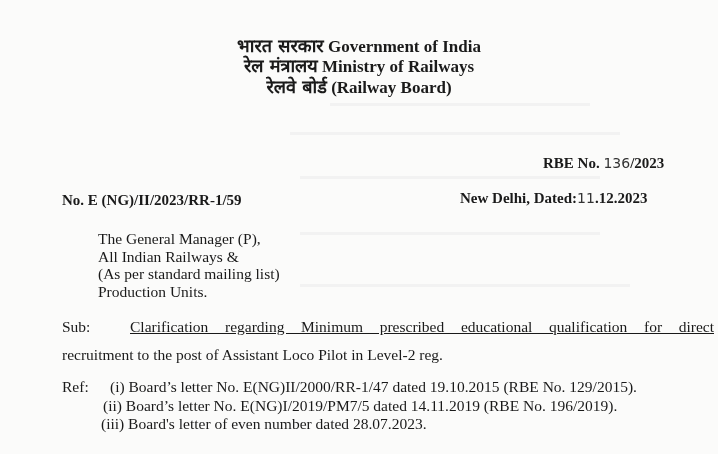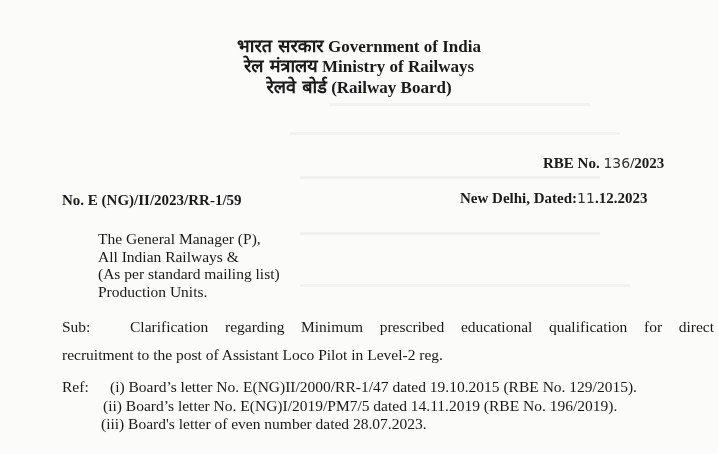--- a/index.html
+++ b/index.html
@@ -48,21 +48,21 @@
     <span>New Delhi, Dated:</span><span class="hand">11</span><span>.12.2023</span>
   </div>
 
   <div class="abs txt" style="left:62px;top:230px;line-height:17.5px;margin-left:36px;">
     <div>The General Manager (P),</div>
     <div>All Indian Railways &amp;</div>
     <div>(As per standard mailing list)</div>
     <div>Production Units.</div>
   </div>
 
-  <div class="abs txt justify" style="left:62px;top:318px;width:652px;">
+  <div class="abs txt justify" style="left:62px;top:318px;width:652px;text-decoration:underline;">
     <span style="display:inline-block;width:68px;">Sub:</span><span>Clarification regarding Minimum prescribed educational qualification for direct</span>
   </div>
   <div class="abs txt" style="left:62px;top:338px;margin-top:8px;">recruitment to the post of Assistant Loco Pilot in Level-2 reg.</div>
 
   <div class="abs txt" style="left:62px;top:378px;">Ref:</div>
   <div class="abs txt" style="left:110px;top:378px;">(i) Board’s letter No. E(NG)II/2000/RR-1/47 dated 19.10.2015 (RBE No. 129/2015).</div>
   <div class="abs txt" style="left:103px;top:397px;">(ii) Board’s letter No. E(NG)I/2019/PM7/5 dated 14.11.2019 (RBE No. 196/2019).</div>
   <div class="abs txt" style="left:101px;top:415px;">(iii) Board's letter of even number  dated 28.07.2023.</div>
 </div>
 

